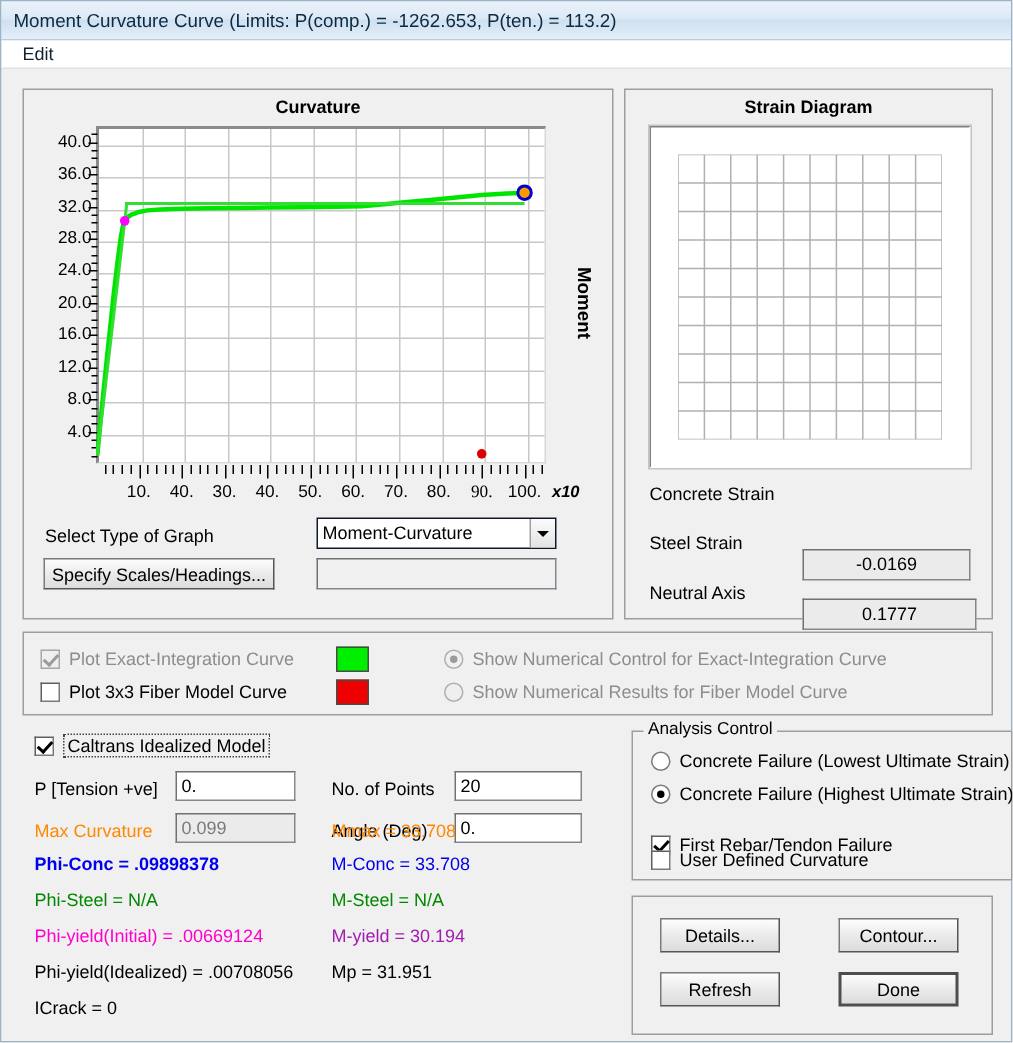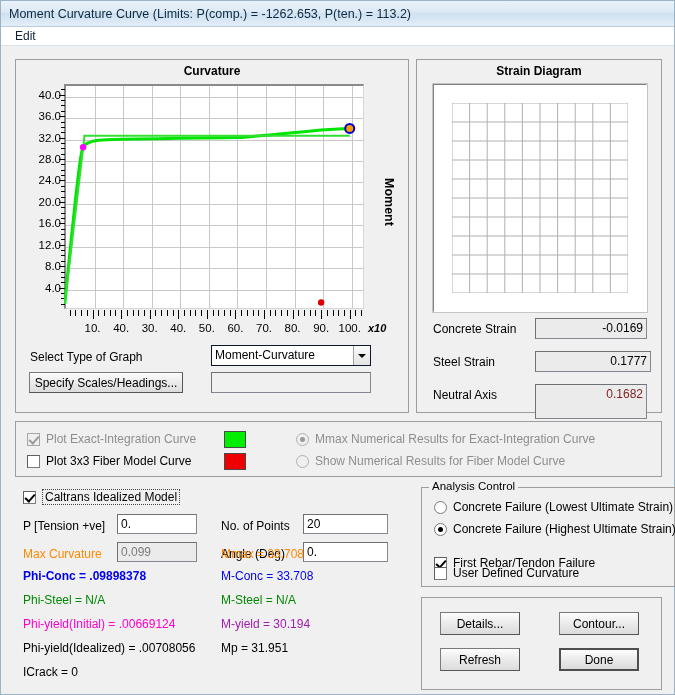--- a/index.html
+++ b/index.html
@@ -47,21 +47,21 @@
     background:#ffffff;
     border-top:1px solid #808080; border-left:1px solid #808080;
     border-right:1px solid #ffffff; border-bottom:1px solid #ffffff;
     outline:1px solid #c4c4c4; outline-offset:0;
   }
   .field {
     background:#ffffff; border:1px solid #828790;
     border-top-color:#6e7277; border-left-color:#6e7277;
     height:20px; line-height:18px; font-size:12px; padding:0 3px;
   }
-  .field.center { text-align:right; }
+  .field.center { text-align:center;margin-top:48px; }
   .field.disabled { background:#ebebeb; color:#7b7b7b; }
   .field.blank { background:#f0f0f0; }
 
   .btn {
     background:linear-gradient(to bottom,#fdfdfd,#e9e9e9 55%,#dcdcdc);
     border:1px solid #7a7a7a;
     border-right-color:#555; border-bottom-color:#555;
     font-size:12px; text-align:center; color:#000;
     display:flex; align-items:center; justify-content:center;
     cursor:default;
@@ -228,21 +228,21 @@
 
       <div id="xticks" style="position:absolute; left:48px; top:262px; width:300px; height:16px;">
           <div class="xtick" style="left: 28.5714px;">10.</div>
           <div class="xtick" style="left: 57.1429px;">40.</div>
           <div class="xtick" style="left: 85.7143px;">30.</div>
           <div class="xtick" style="left: 114.286px;">40.</div>
           <div class="xtick" style="left: 142.857px;">50.</div>
           <div class="xtick" style="left: 171.429px;">60.</div>
           <div class="xtick" style="left: 200px;">70.</div>
           <div class="xtick" style="left: 228.571px;">80.</div>
-          <div class="xtick" style="left: 257.143px;">90.</div>
+          <div class="xtick" style="left: 257.143px; font-family: Liberation Serif, serif;">90.</div>
           <div class="xtick" style="left: 285.714px;">100.</div>
         </div>
       <div id="xticksmarks" style="position:absolute; left:48px; top:250px; width:300px; height:10px;">
           <div style="position: absolute; top: 0px; width: 1px; background: rgb(0, 0, 0); left: 5.71429px; height: 6px;"></div>
           <div style="position: absolute; top: 0px; width: 1px; background: rgb(0, 0, 0); left: 11.4286px; height: 6px;"></div>
           <div style="position: absolute; top: 0px; width: 1px; background: rgb(0, 0, 0); left: 17.1429px; height: 6px;"></div>
           <div style="position: absolute; top: 0px; width: 1px; background: rgb(0, 0, 0); left: 22.8571px; height: 6px;"></div>
           <div style="position: absolute; top: 0px; width: 1px; background: rgb(0, 0, 0); left: 28.5714px; height: 9px;"></div>
           <div style="position: absolute; top: 0px; width: 1px; background: rgb(0, 0, 0); left: 34.2857px; height: 6px;"></div>
           <div style="position: absolute; top: 0px; width: 1px; background: rgb(0, 0, 0); left: 40px; height: 6px;"></div>
@@ -363,21 +363,21 @@
     <div class="group" style="left:14px; top:374px; width:647px; height:56px;">
 
       <div class="row" style="left:11px; top:10px;">
         <span class="cb dis checked" id="cb-exact"></span>
         <span class="lbl dis">Plot Exact-Integration Curve</span>
       </div>
       <div class="swatch" id="sw-exact" style="position: absolute; left: 208px; top: 9px; background: rgb(0, 238, 0);"></div>
 
       <div class="row" style="left:280px; top:10px;">
         <span class="rb dis sel"></span>
-        <span class="lbl dis">Mmax Numerical Results for Exact-Integration Curve</span>
+        <span class="lbl dis">Show Numerical Control for Exact-Integration Curve</span>
       </div>
 
       <div class="row" style="left:11px; top:32px;">
         <span class="cb" id="cb-fiber"></span>
         <span class="lbl">Plot 3x3 Fiber Model Curve</span>
       </div>
       <div class="swatch" id="sw-fiber" style="position: absolute; left: 208px; top: 31px; background: rgb(238, 0, 0);"></div>
 
       <div class="row" style="left:280px; top:32px;">
         <span class="rb dis"></span>

